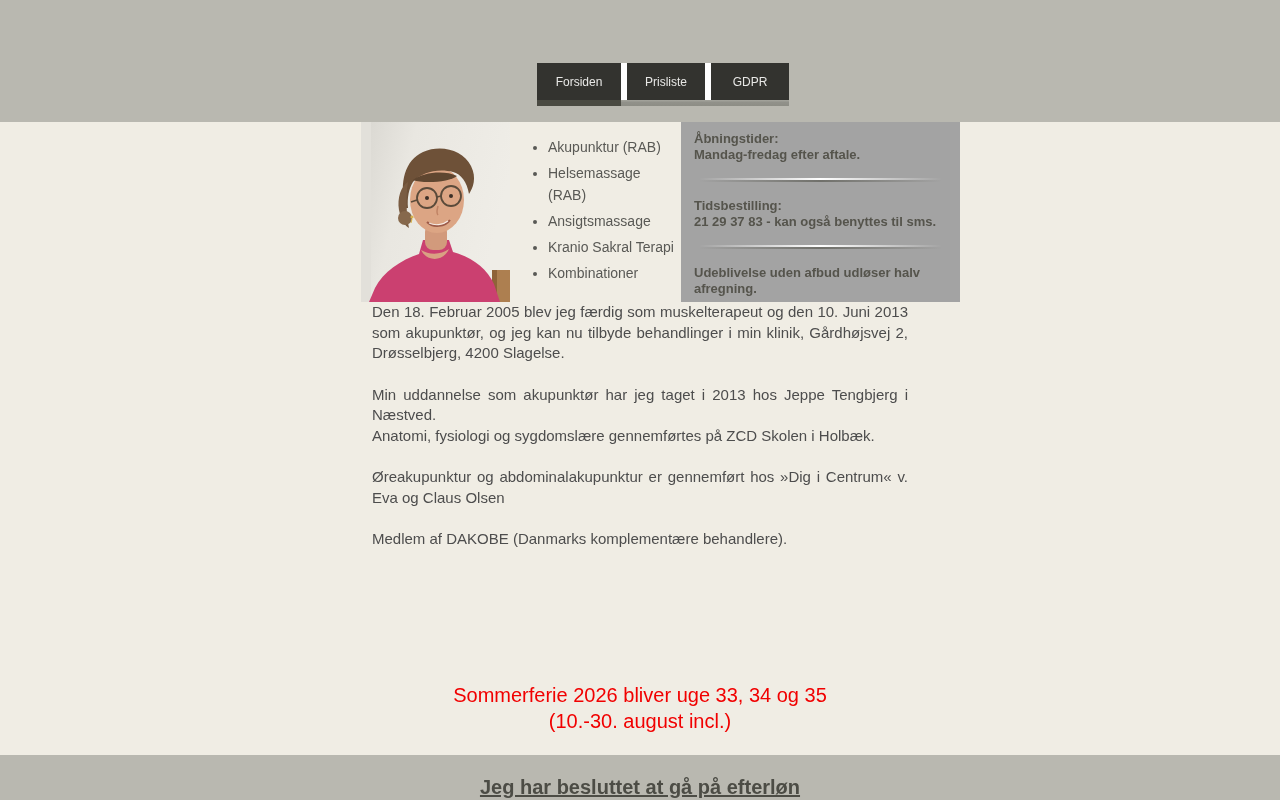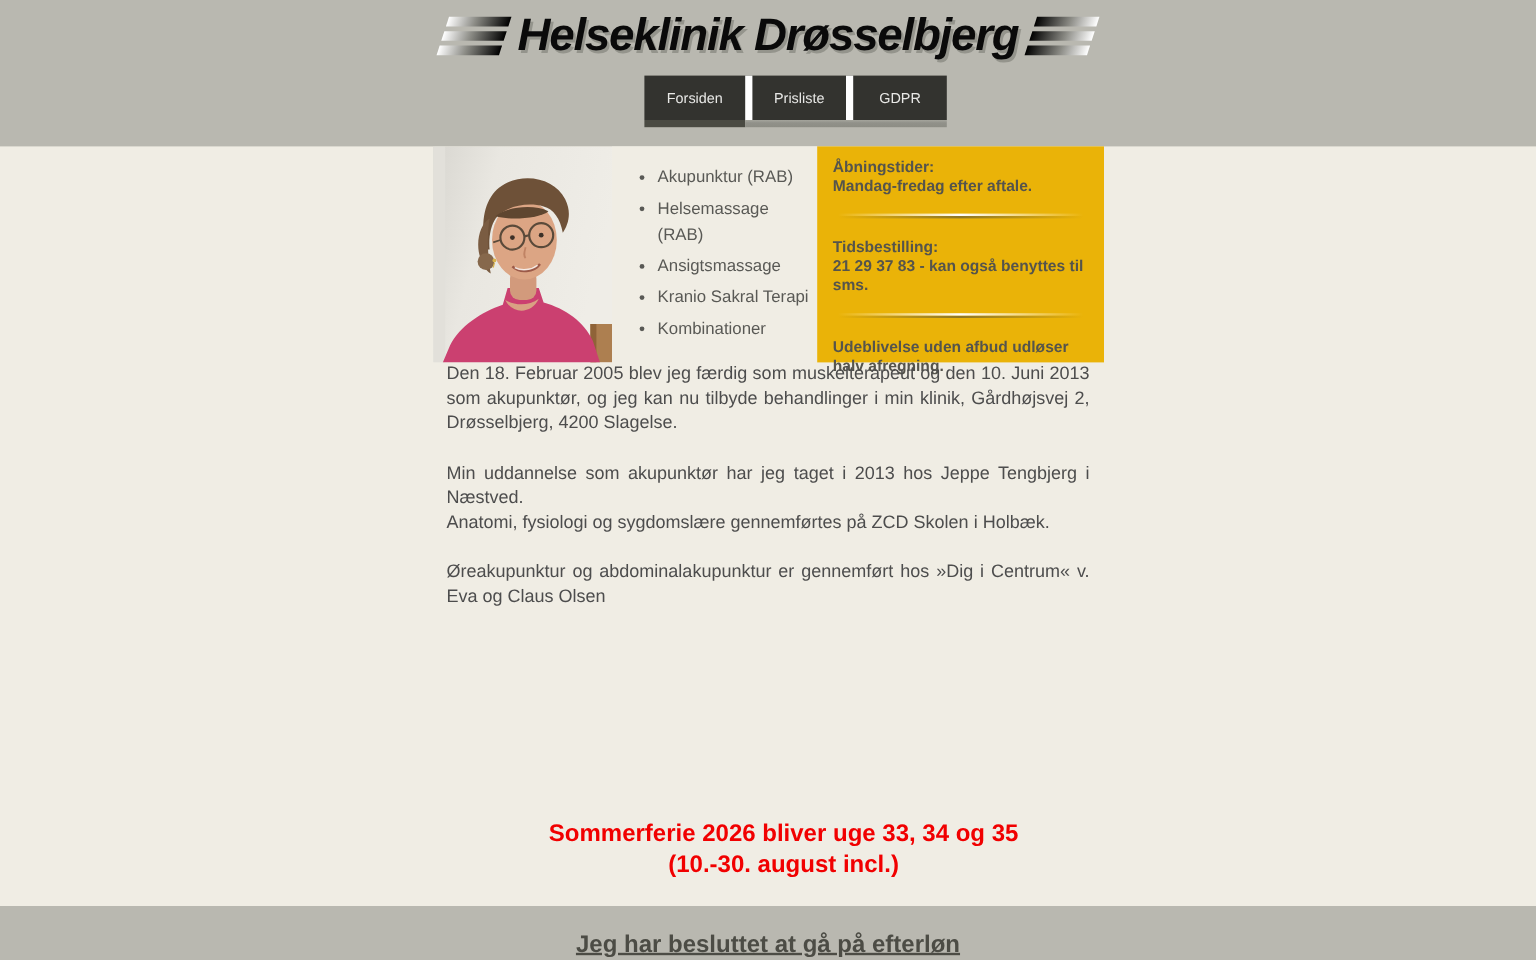--- a/index.html
+++ b/index.html
@@ -51,21 +51,21 @@
   .portrait { width: 149px; height: 180px; flex: none; }
   .services {
     width: 171px; flex: none; background: #f0ede4;
     padding: 14px 6px 0 38px;
   }
   .services li {
     color: #595955; font-size: 14px; line-height: 22px;
     margin-bottom: 4px; list-style: disc outside;
   }
   .info-panel {
-    width: 239px; flex: none; background: #eab308;
+    width: 279px; flex: none; background: #a3a3a3;
     padding: 9px 13px 0 13px;
     color: #55544c; font-size: 13px; font-weight: bold; line-height: 16px;
   }
   .divider {
     height: 4px; margin: 15px 0 16px 0;
     background:
       linear-gradient(to right, rgba(255,255,255,0) 2%, #ffffff 50%, rgba(255,255,255,0) 98%) no-repeat 0 0 / 100% 2px,
       linear-gradient(to right, rgba(70,70,60,0) 2%, rgba(70,70,60,0.55) 50%, rgba(70,70,60,0) 98%) no-repeat 0 2px / 100% 2px;
   }
 
@@ -74,53 +74,40 @@
     position: absolute; top: 302px; left: 372px; width: 536px;
     color: #4d4d4d; font-size: 15px; line-height: 20.5px;
   }
   .content-text p {
     margin-top: 0; margin-bottom: 5px;
     text-align: justify; white-space: pre-line;
   }
   .content-text p + p { margin-top: 21px; }
 
   .announcement {
-    position: absolute; top: 682px; left: 373px; width: 560px;
-    text-align: center; font-weight: bold; font-size: 20px; line-height: 26px;
+    position: absolute; top: 682px; left: 360px; width: 560px;
+    text-align: center; font-weight: normal; font-size: 20px; line-height: 26px;
     color: #f10000;
   }
 
   
   .footer {
     position: absolute; top: 755px; left: 0; width: 1280px; height: 60px;
     background: #b9b8b0; text-align: center;
   }
   .footer a {
     display: inline-block; margin-top: 21px;
     color: #4c4c45; font-size: 20px; font-weight: bold;
     text-decoration: underline; cursor: pointer;
   }
 </style>
 </head>
 <body>
 
 <div class="header">
-  <div class="logo-row">
-    <div class="stripes left">
-      <span></span>
-        <span></span>
-        <span></span>
-    </div>
-    <div class="site-title">Helseklinik Drøsselbjerg</div>
-    <div class="stripes right">
-      <span></span>
-        <span></span>
-        <span></span>
-    </div>
-  </div>
 
   <div class="nav">
     <div class="tab-row">
       <div class="tab">Forsiden</div>
       <div class="tab">Prisliste</div>
       <div class="tab">GDPR</div>
     </div>
     <div class="strip-row">
       <div class="strip active"></div>
       <div class="strip inactive"></div>
@@ -190,20 +177,21 @@
     <div class="divider"></div>
     <div>Udeblivelse uden afbud udløser halv afregning.</div>
   </div>
 </div>
 
 <div class="content-text">
   <p>Den 18. Februar 2005 blev jeg færdig som muskelterapeut og den 10. Juni 2013 som akupunktør, og jeg kan nu tilbyde behandlinger i min klinik, Gårdhøjsvej 2, Drøsselbjerg, 4200 Slagelse.</p>
   <p>Min uddannelse som akupunktør har jeg taget i 2013 hos Jeppe Tengbjerg i Næstved.
 Anatomi, fysiologi og sygdomslære gennemførtes på ZCD Skolen i Holbæk.</p>
   <p>Øreakupunktur og abdominalakupunktur er gennemført hos »Dig i Centrum« v. Eva og Claus Olsen</p>
+  <p>Medlem af DAKOBE (Danmarks komplementære behandlere).</p>
 </div>
 
 <div class="announcement">
   <div>Sommerferie 2026 bliver uge 33, 34 og 35</div>
   <div>(10.-30. august incl.)</div>
 </div>
 
 <div class="footer">
   <a>Jeg har besluttet at gå på efterløn</a>
 </div>

